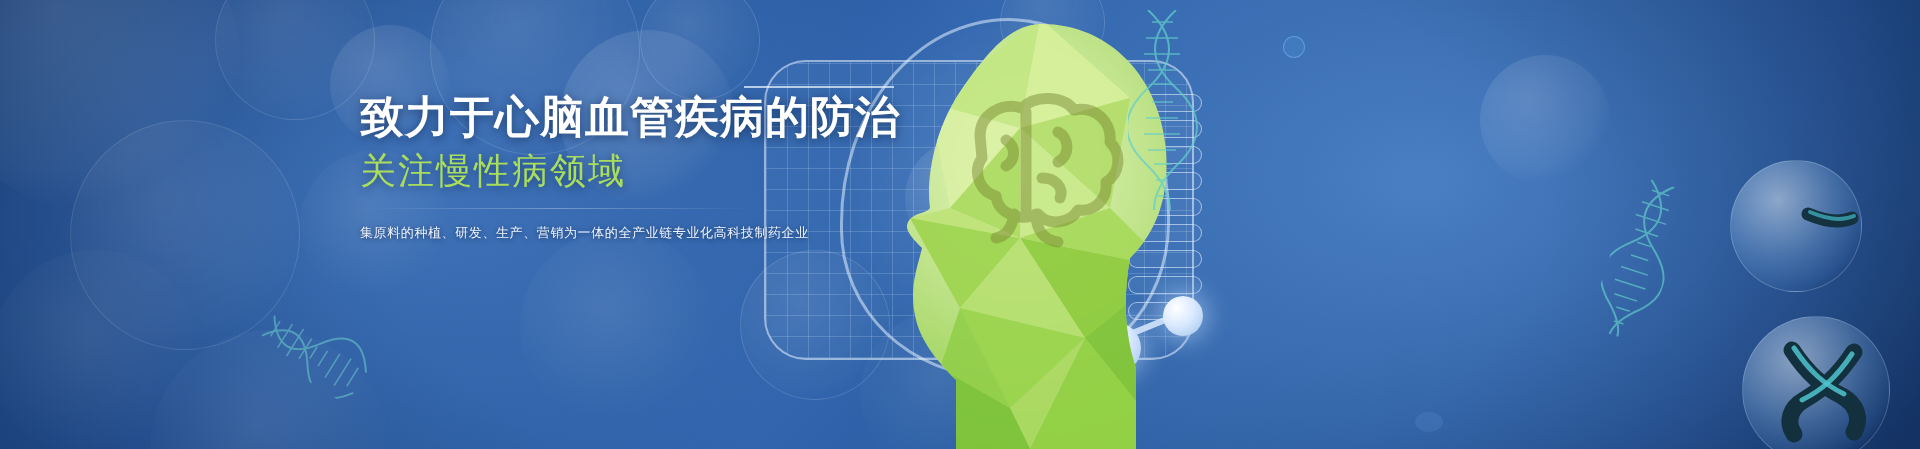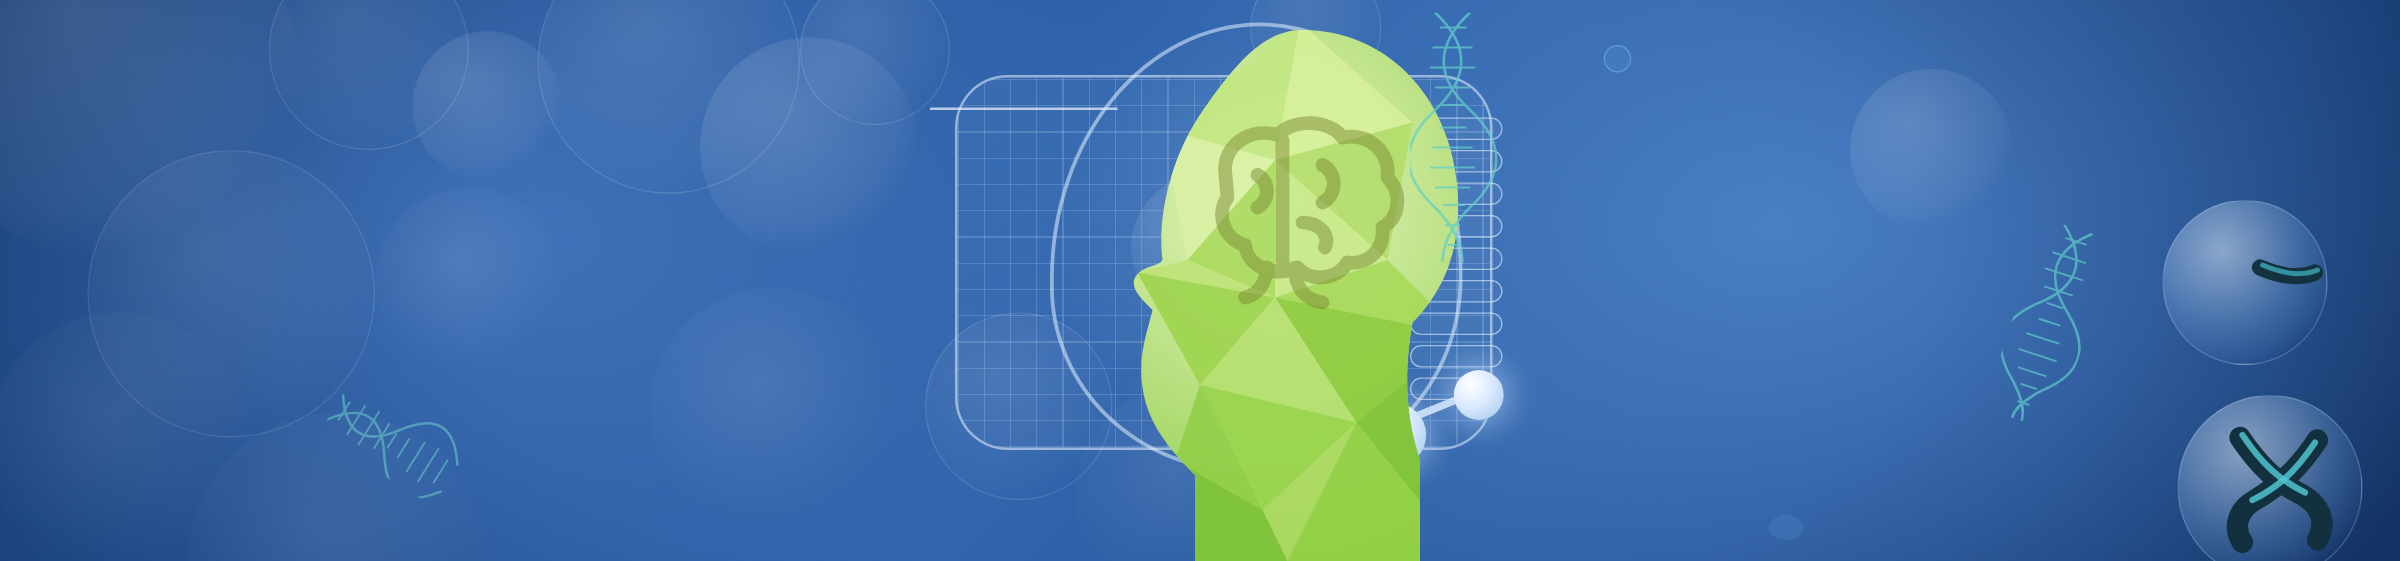--- a/index.html
+++ b/index.html
@@ -258,15 +258,23 @@
       <path d="M14,0 C40,18 40,36 14,54 C-12,72 -12,90 14,108"></path>
       <path d="M38,0 C12,18 12,36 38,54 C64,72 64,90 38,108"></path>
       <path d="M18,8 L36,8 M12,20 L40,20 M10,32 L42,32 M14,44 L38,44 M20,53 L34,53
                M18,64 L36,64 M12,76 L40,76 M10,88 L42,88 M16,99 L38,99" stroke-width="1.5"></path>
     </g>
   </svg>
 
   <div style="position:absolute;left:1283px;top:36px;width:22px;height:22px;border-radius:50%;border:1px solid rgba(120,190,245,.5);background:rgba(90,160,230,.18);z-index:22;"></div>
   <div style="position:absolute;left:1415px;top:412px;width:28px;height:20px;border-radius:50%;background:rgba(120,180,240,.14);z-index:22;"></div>
 
+  <div class="copy">
+    <div class="headline">
+      <span>致力于</span><span class="accent">心脑血管疾病</span><span>的防治</span>
+    </div>
+    <div class="subhead">关注慢性病领域</div>
+    <div class="rule"></div>
+    <div class="tagline">集原料的种植、研发、生产、营销为一体的全产业链专业化高科技制药企业</div>
+  </div>
 
   <div class="vignette"></div>
 </div>
 
 </body></html>

